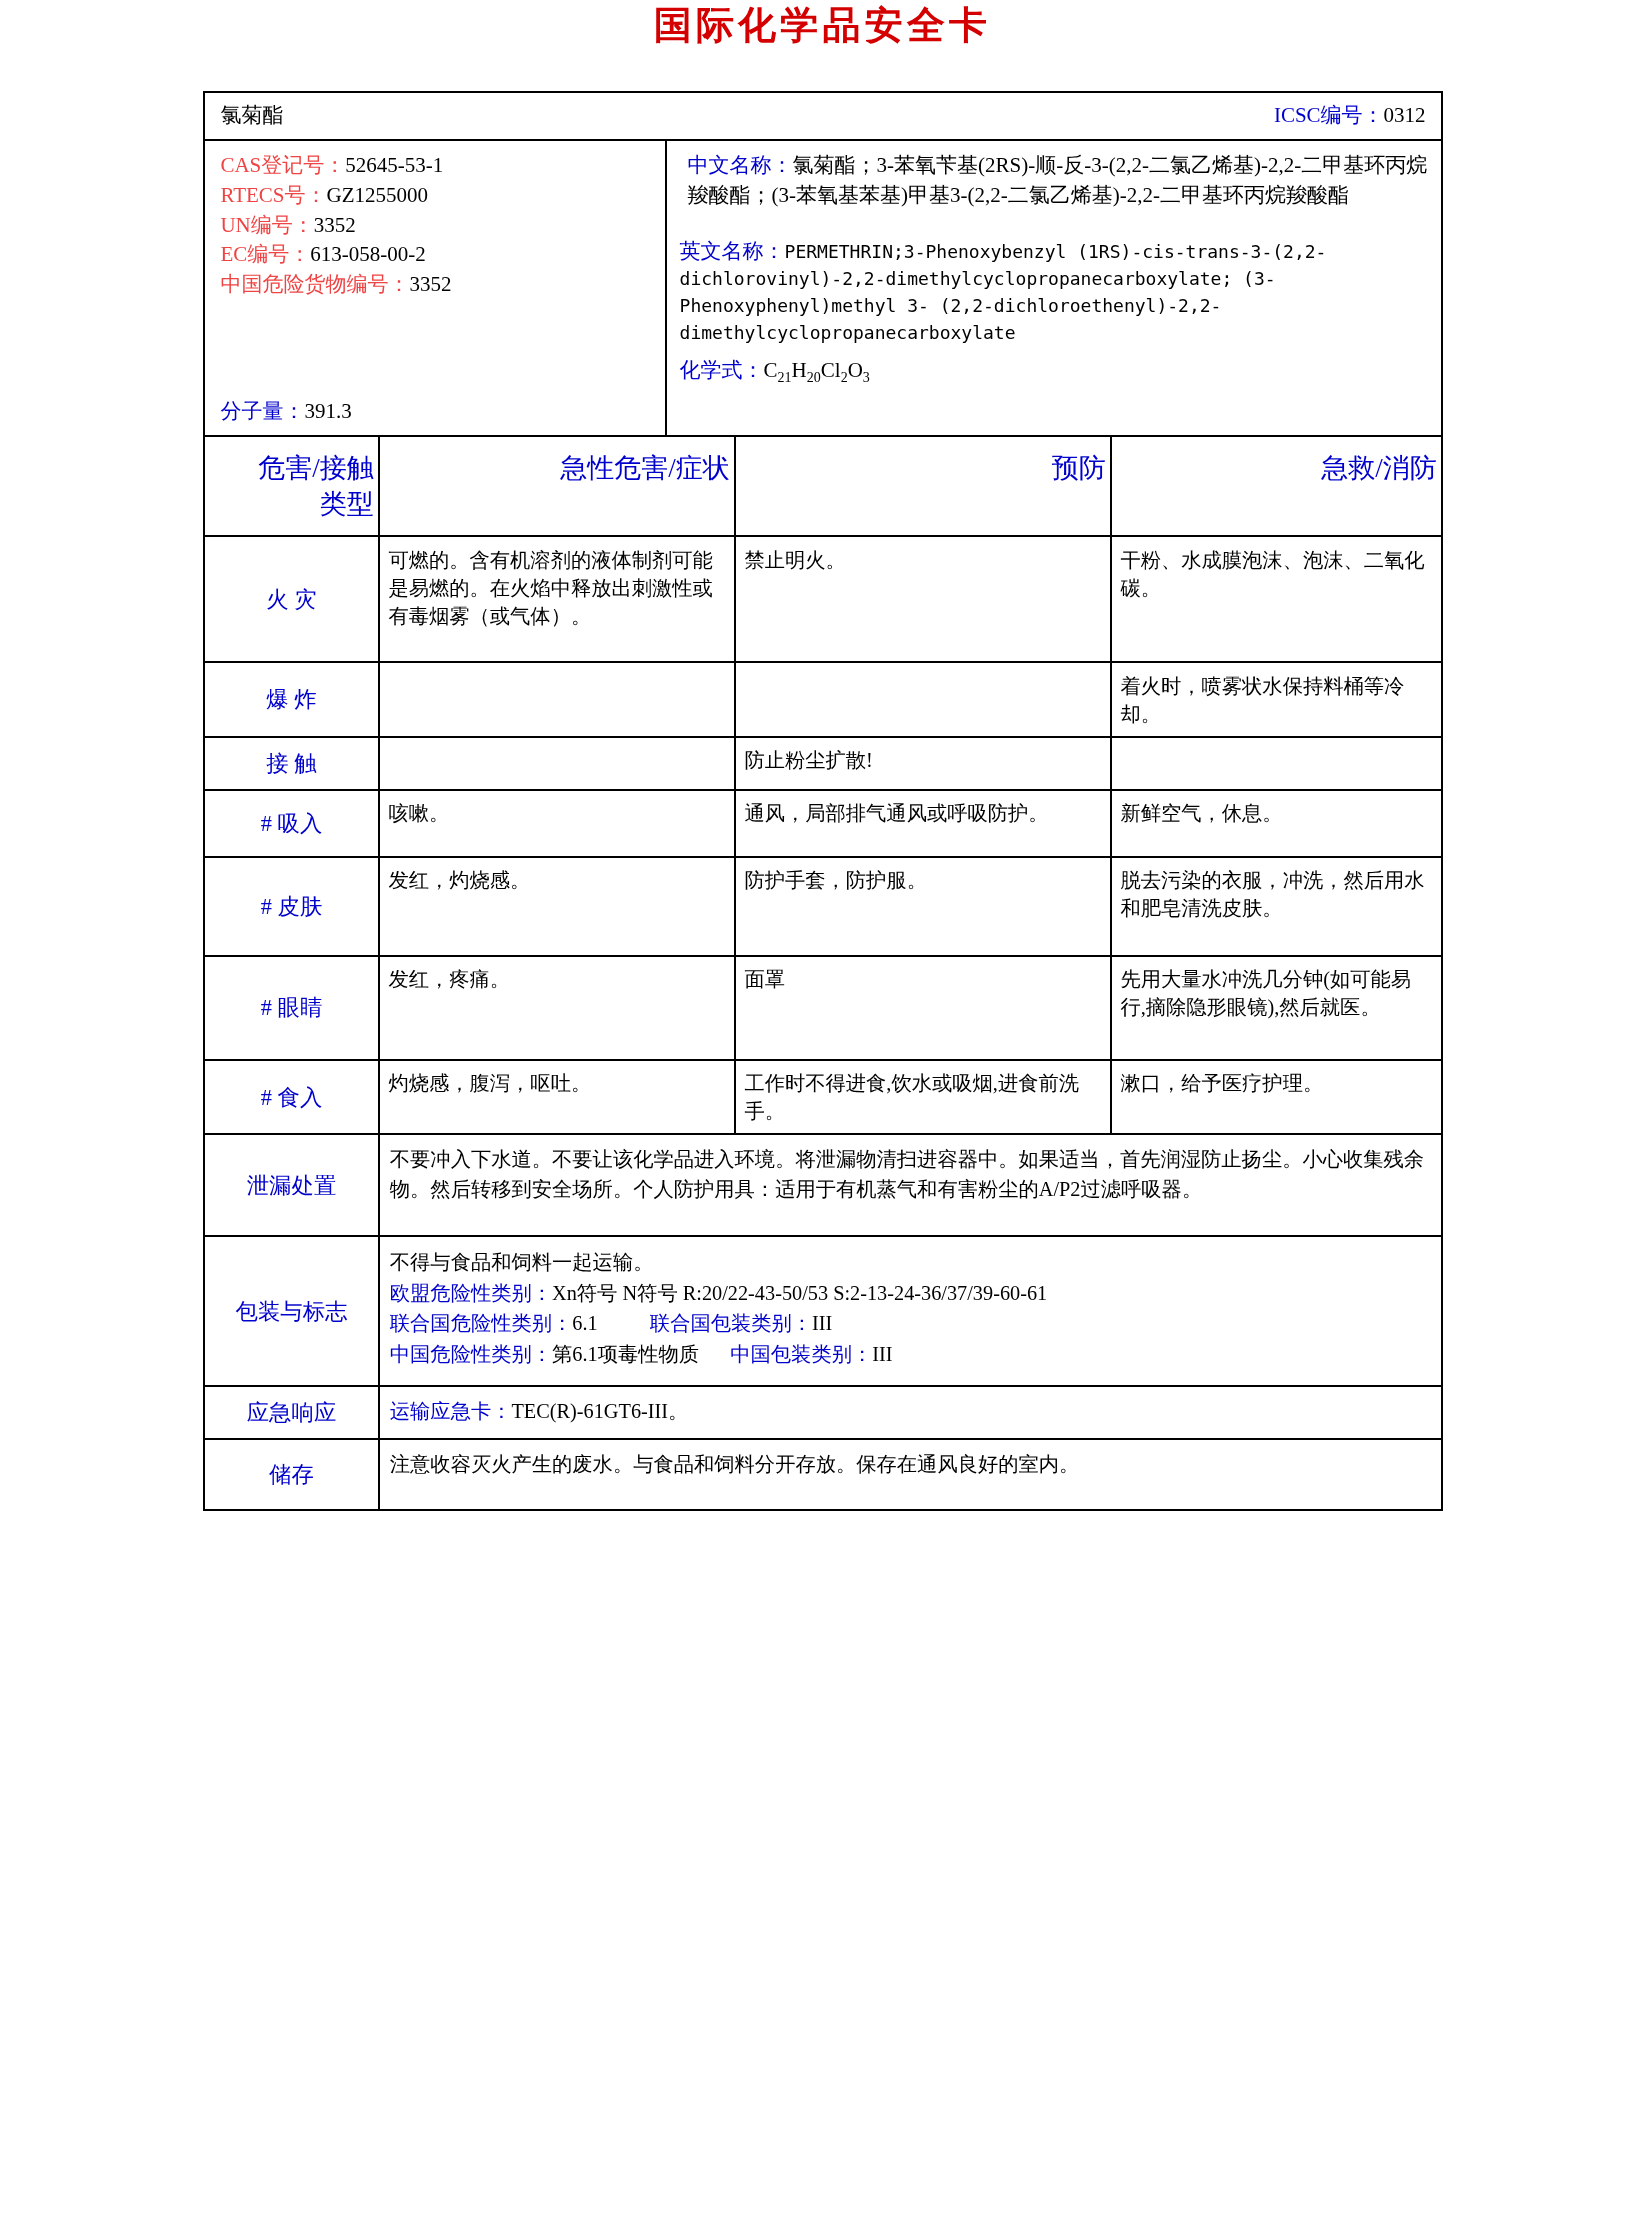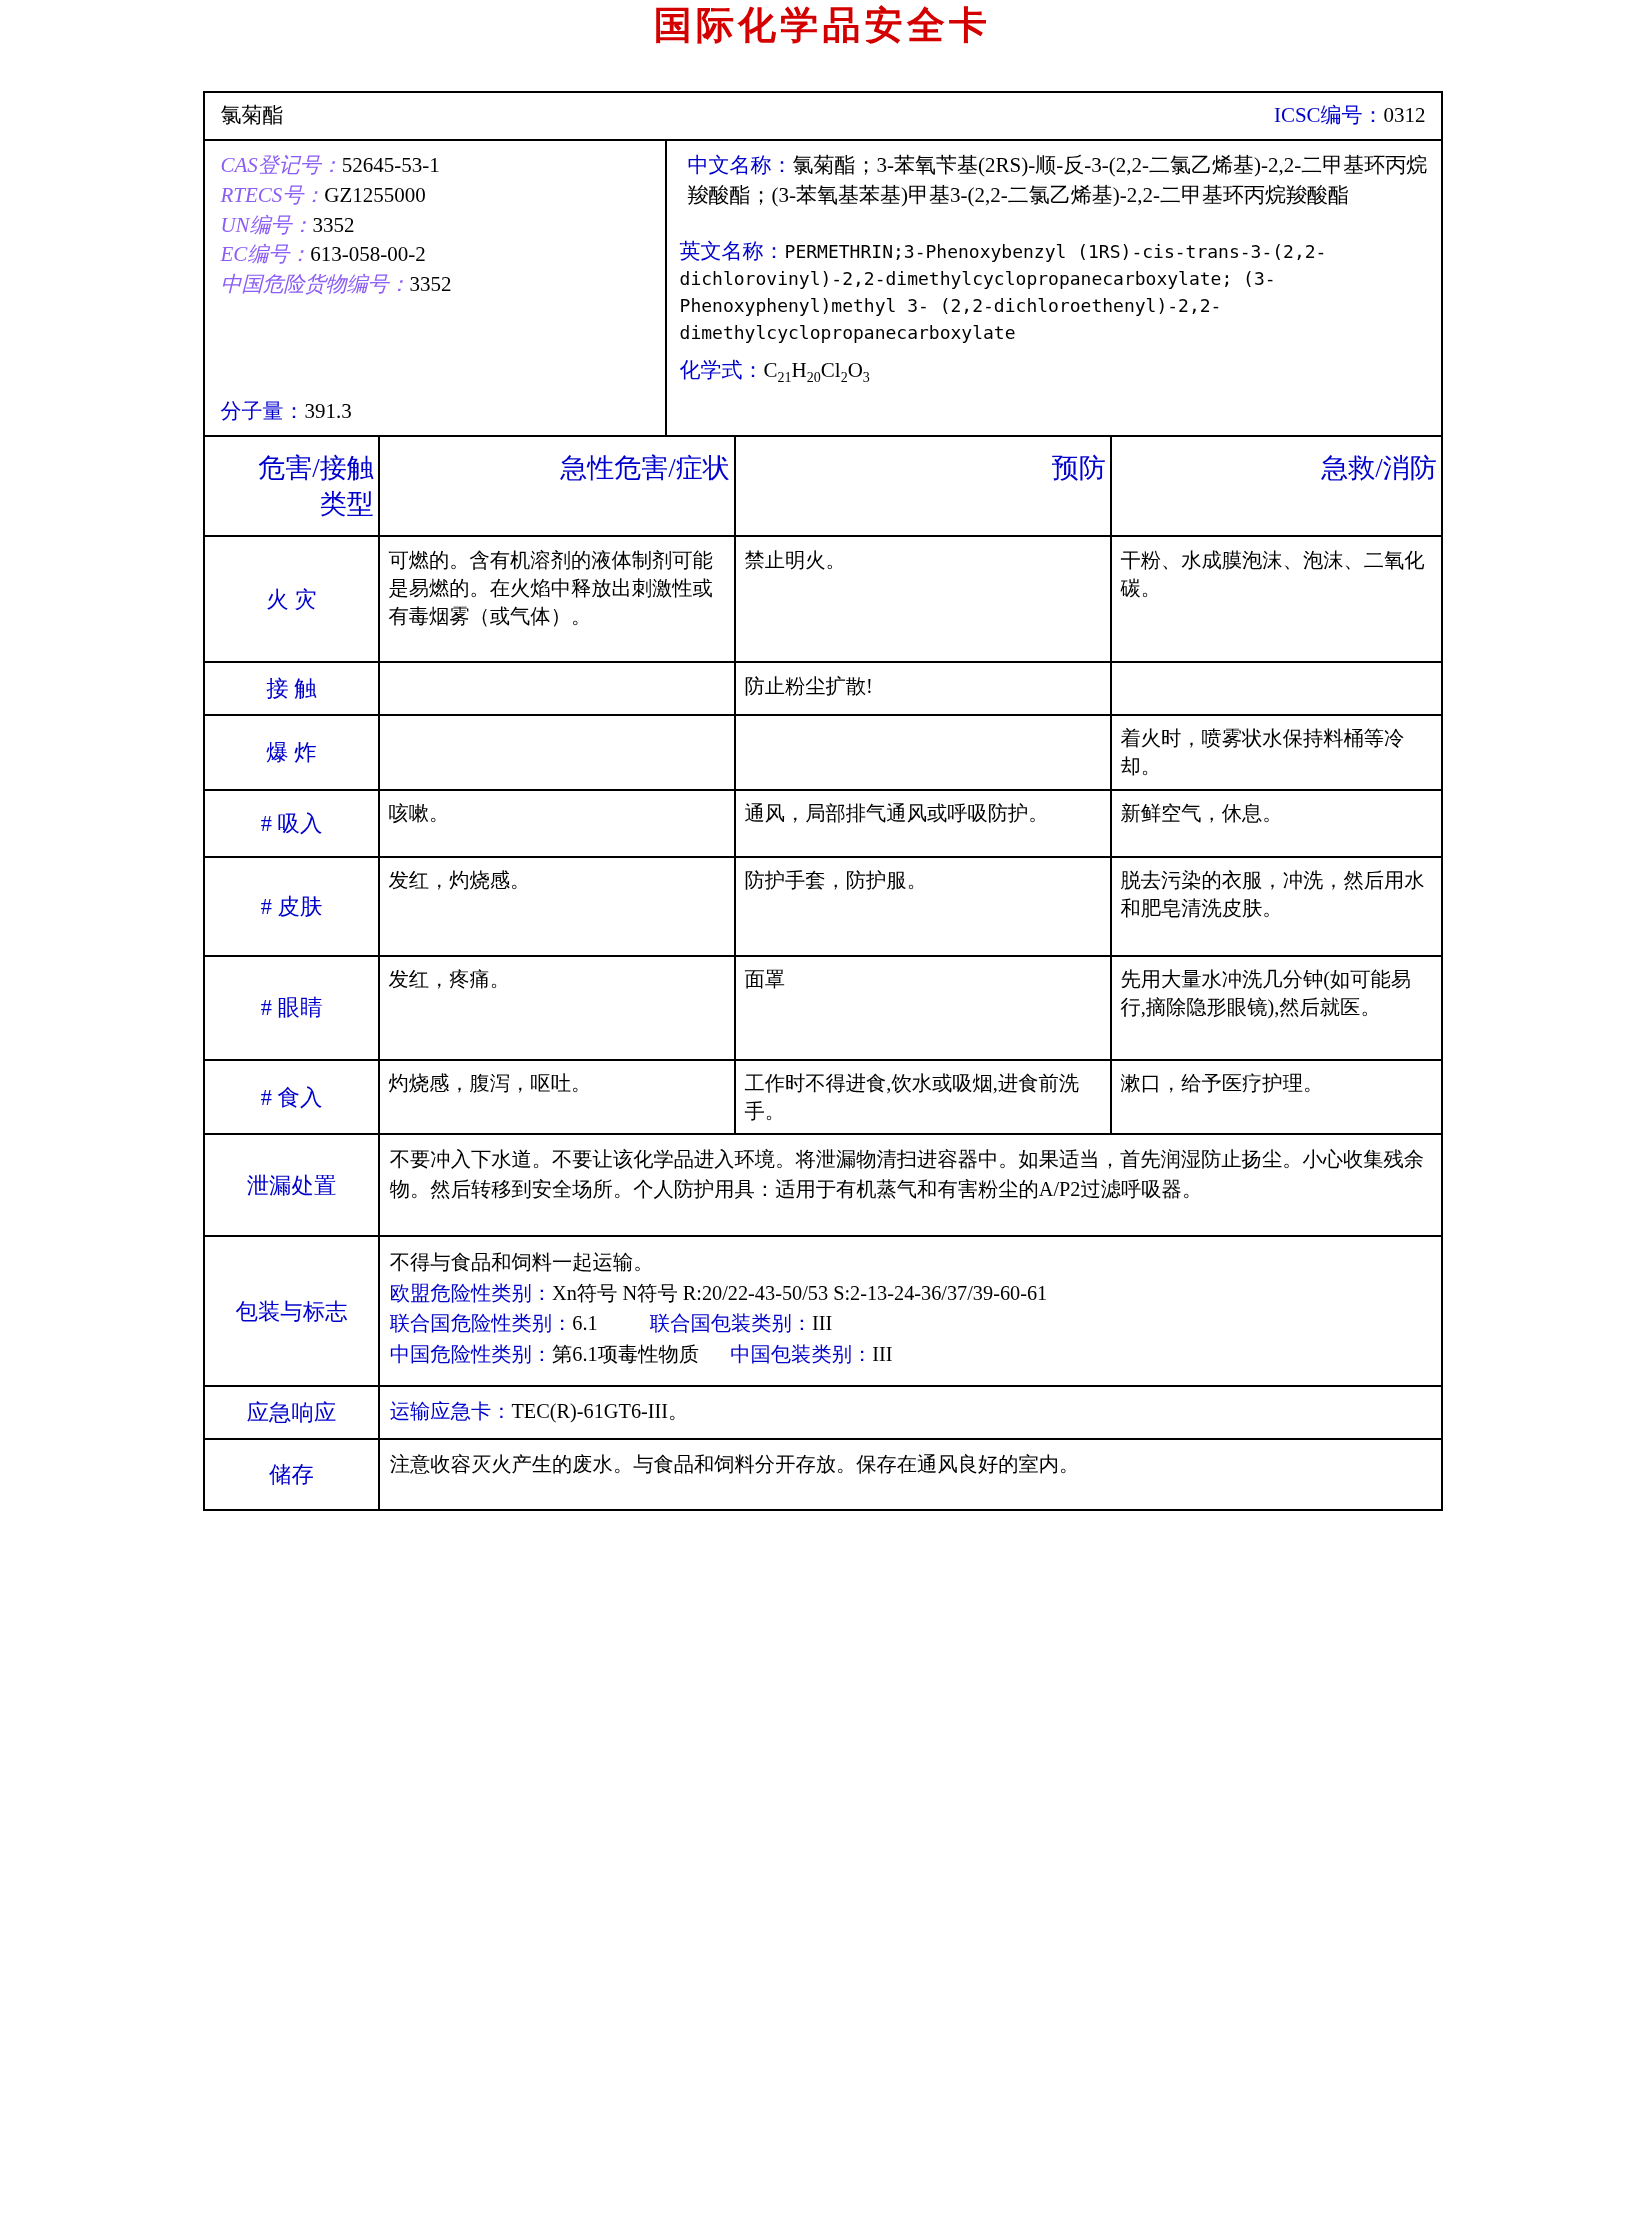--- a/index.html
+++ b/index.html
@@ -69,21 +69,21 @@
     box-sizing: border-box;
     padding: 9.8px 7px 7px 15.4px;
     position: relative;
   }
   .idright {
     flex: 1;
     box-sizing: border-box;
     padding: 9.8px 11.2px 7px 12.6px;
   }
   .kv { font-size: 21px; line-height: 1.42; }
-  .kv .k { color: #8b5cf6; font-style: italic; }
+  .kv .k { color: #ef4444; }
   .mol {
     position: absolute;
     left: 15.4px;
     bottom: 9.8px;
     font-size: 21px;
   }
   .namerow { font-size: 21px; line-height: 1.42; margin-bottom: 2.8px; margin-left: 8px;}
   .namerow .k { color: #0000cc; }
   .mono {
     font-family: "DejaVu Sans Mono", "Liberation Mono", monospace;
@@ -190,34 +190,34 @@
       <div class="c4 th">急救/消防</div>
     </div>
 
     <div class="row bb" style="min-height:126px;">
       <div class="c1 br cat">火 灾</div>
       <div class="c2 br cell">可燃的。含有机溶剂的液体制剂可能是易燃的。在火焰中释放出刺激性或有毒烟雾（或气体）。</div>
       <div class="c3 br cell">禁止明火。</div>
       <div class="c4 cell">干粉、水成膜泡沫、泡沫、二氧化碳。</div>
     </div>
 
+    <div class="row bb" style="min-height:69px;">
+      <div class="c1 br cat">爆 炸</div>
+      <div class="c2 br cell"></div>
+      <div class="c3 br cell"></div>
+      <div class="c4 cell">着火时，喷雾状水保持料桶等冷却。</div>
+    </div>
+
     <div class="row bb" style="min-height:43px;">
       <div class="c1 br cat">接 触</div>
       <div class="c2 br cell"></div>
       <div class="c3 br cell">防止粉尘扩散!</div>
       <div class="c4 cell"></div>
     </div>
 
-    <div class="row bb" style="min-height:69px;">
-      <div class="c1 br cat">爆 炸</div>
-      <div class="c2 br cell"></div>
-      <div class="c3 br cell"></div>
-      <div class="c4 cell">着火时，喷雾状水保持料桶等冷却。</div>
-    </div>
-
     <div class="row bb" style="min-height:67px;">
       <div class="c1 br cat"># 吸入</div>
       <div class="c2 br cell">咳嗽。</div>
       <div class="c3 br cell">通风，局部排气通风或呼吸防护。</div>
       <div class="c4 cell">新鲜空气，休息。</div>
     </div>
 
     <div class="row bb" style="min-height:99px;">
       <div class="c1 br cat"># 皮肤</div>
       <div class="c2 br cell">发红，灼烧感。</div>

